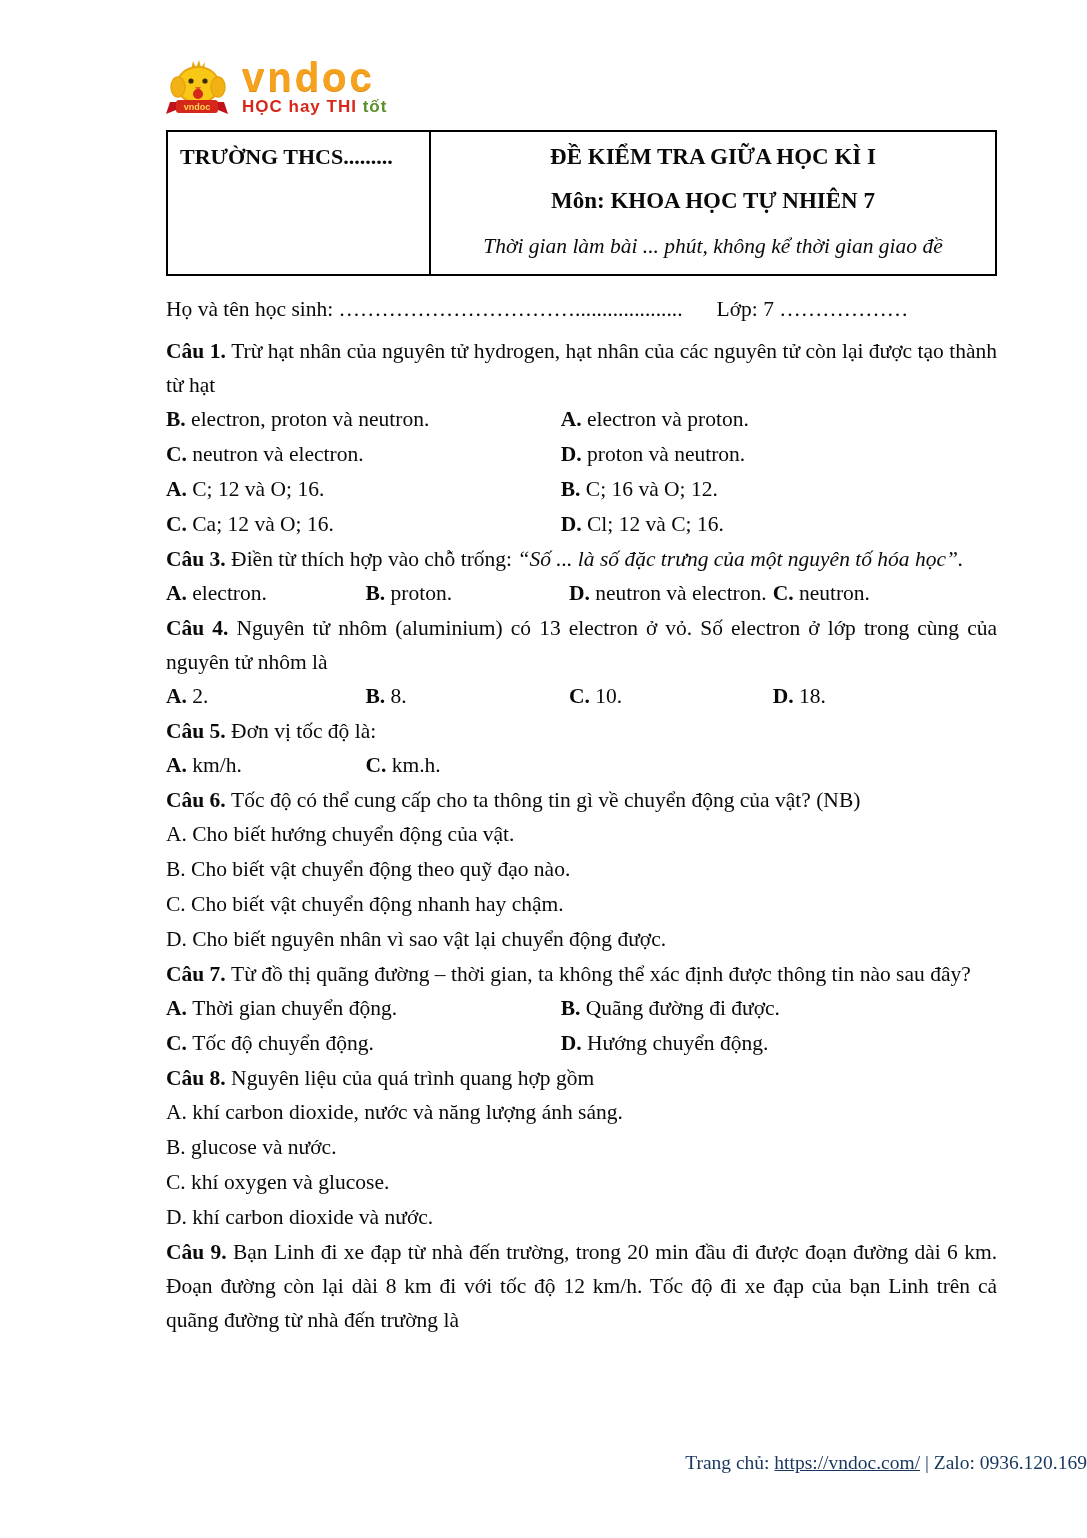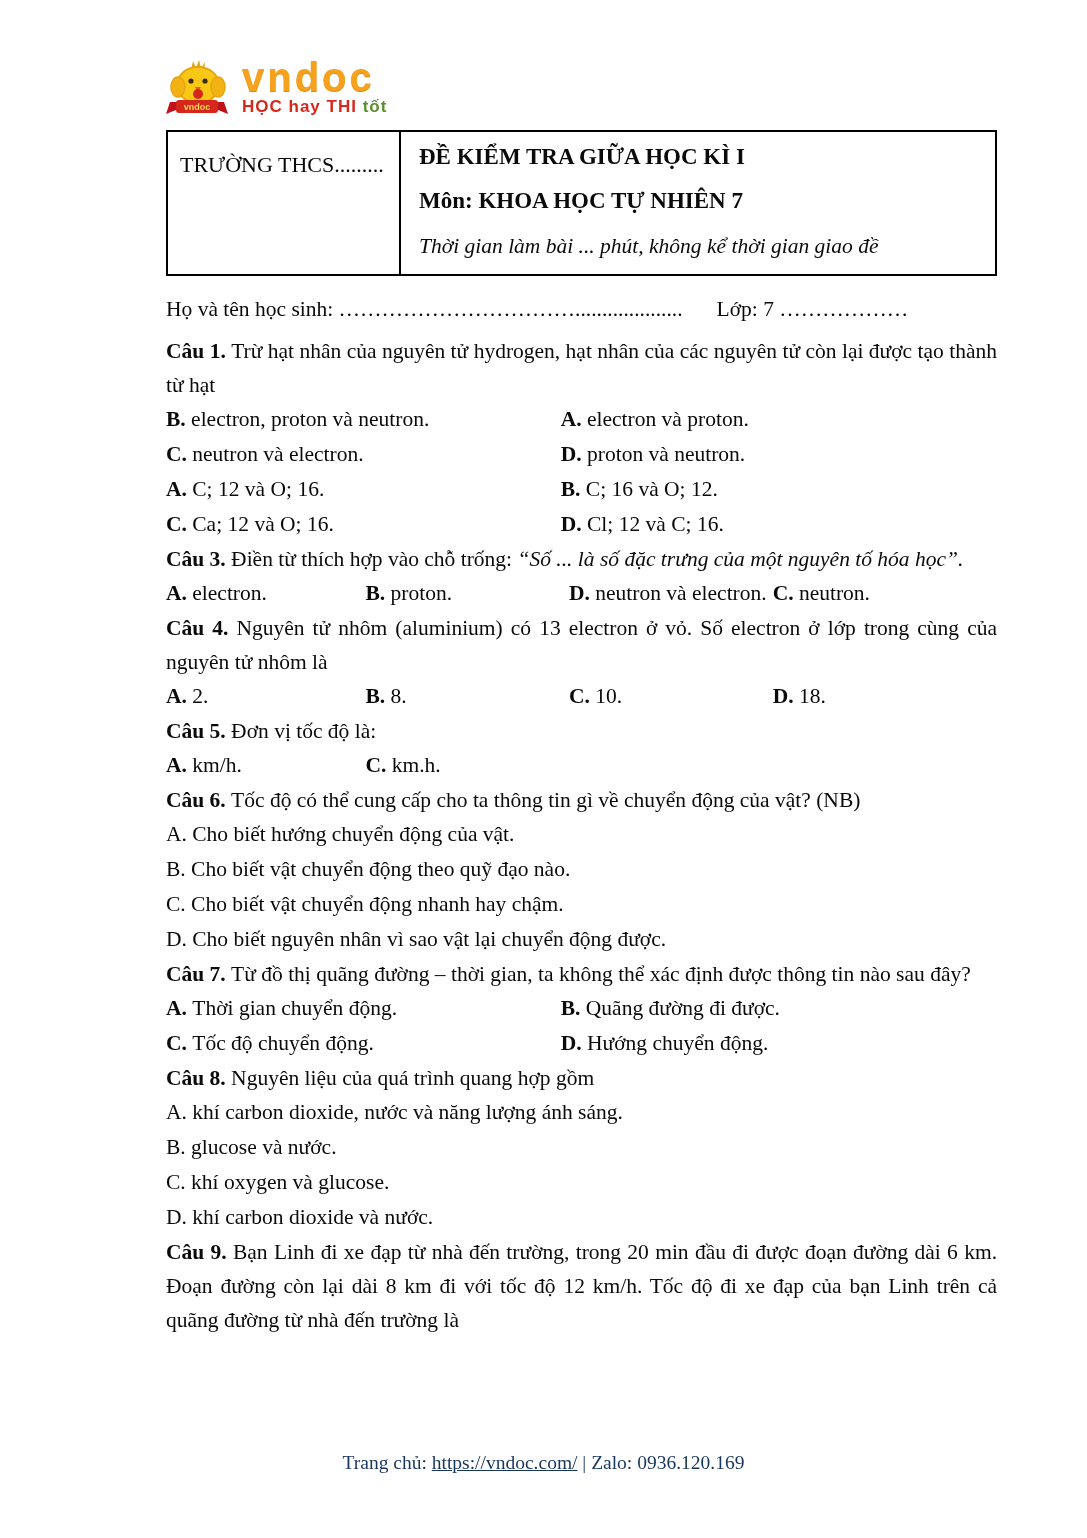--- a/index.html
+++ b/index.html
@@ -39,26 +39,26 @@
   .tag-red { color: #d6281a; }
   .tag-green { color: #5a8f29; }
   
   .header-table {
     width: 100%;
     border-collapse: collapse;
     margin-bottom: 16px;
   }
   .header-table td { border: 2px solid #000; vertical-align: top; }
   .cell-school {
-    width: 233px;
-    font-weight: normal;
+    width: 263px;
+    font-weight: bold;
     font-size: 22px;
-    padding: 16px 12px;
-  }
-  .cell-title { padding: 10px 18px 14px; }
+    padding: 8px 12px;
+  }
+  .cell-title { text-align: center; padding: 10px 18px 14px; }
   .exam-title { font-weight: bold; font-size: 23px; line-height: 30px; }
   .exam-subject { font-weight: bold; font-size: 23px; line-height: 30px; margin-top: 14px; }
   .exam-duration { font-style: italic; font-size: 21.5px; line-height: 28px; margin-top: 16px; }
   
   .student-line { margin: 4px 0 8px; white-space: nowrap; }
   .student-line .gap { display: inline-block; width: 34px; }
   
   .part-heading { text-align: justify; margin-bottom: 2px; }
   .part-heading .bi { font-weight: bold; font-style: italic; }
   .part-heading .it { font-style: italic; }
@@ -72,21 +72,21 @@
   .opt-grid-2 { grid-template-columns: 47.5% 52.5%; }
   .opt-grid-4 { grid-template-columns: 24% 24.5% 24.5% 27%; }
   .opt { line-height: 35px; }
   .opt .lbl { font-weight: bold; }
   .opt-line { line-height: 35px; }
   
   .footer {
     position: absolute;
     left: 0; right: 0;
     bottom: 58px;
-    text-align: center;
+    text-align: right;
     font-size: 19.5px;
     color: #17365d;
   }
   .footer a { color: #17365d; text-decoration: underline; }
 </style>
 </head>
 <body>
 
 <div class="page">
 

